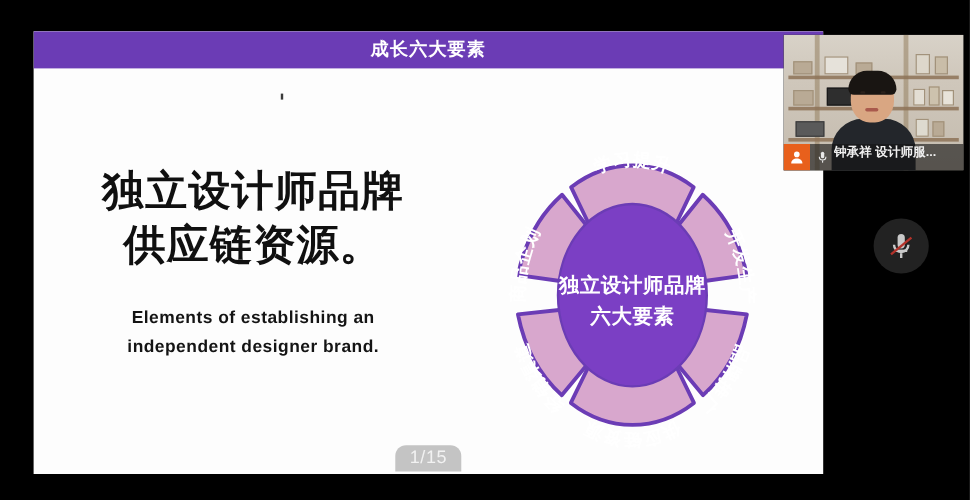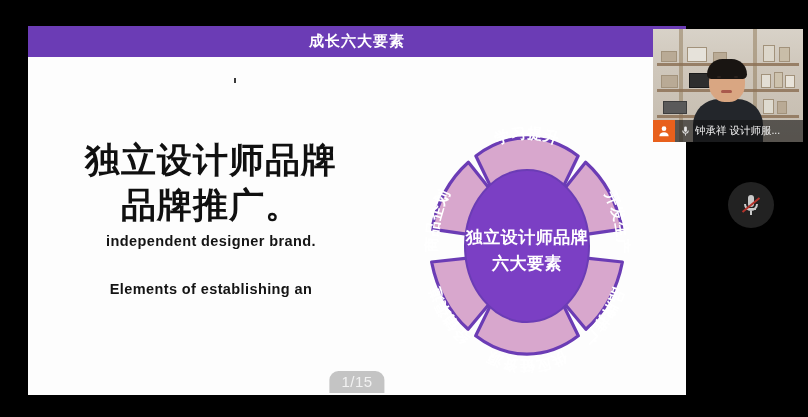--- a/index.html
+++ b/index.html
@@ -193,21 +193,21 @@
     background: #a9594c;
     border-radius: 2px;
   }
 
   #name-bar {
     position: absolute;
     left: 0; bottom: 0;
     width: 150px; height: 22px;
     background: rgba(20,20,20,0.62);
     display: flex;
-    align-items: center;
+    font-weight: bold;
   }
   #avatar-chip {
     width: 22px; height: 22px;
     background: #e8601c;
     display: flex;
     align-items: center;
     justify-content: center;
     flex: 0 0 auto;
   }
   #avatar-chip svg { display:block; }
@@ -258,23 +258,23 @@
   <div id="slide">
 
     <div id="slide-title-bar">
       <span class="title-text">成长六大要素</span>
     </div>
 
     <div class="cursor-dot"></div>
 
     <div id="left-text">
       <div class="headline">独立设计师品牌</div>
-      <div class="headline">品牌推广。</div>
+      <div class="headline">供应链资源。</div>
+      <div class="subhead">Elements of establishing an</div>
       <div class="subhead" style="margin-top:2px">independent designer brand.</div>
-      <div class="subhead">Elements of establishing an</div>
     </div>
 
     <div id="donut">
       <svg viewBox="0 0 228 282" xmlns="http://www.w3.org/2000/svg">
         <defs>
 
           <path id="arcTop" d="M 52.5,66 A 84,104 0 0 1 175.5,66" fill="none"></path>
           <path id="arcTR" d="M 186,79 A 84,104 0 0 1 204,160" fill="none"></path>
           <path id="arcBR" d="M 202,180 A 84,104 0 0 1 167,234" fill="none"></path>
           <path id="arcBot" d="M 158,241 A 84,104 0 0 1 70,241" fill="none"></path>

